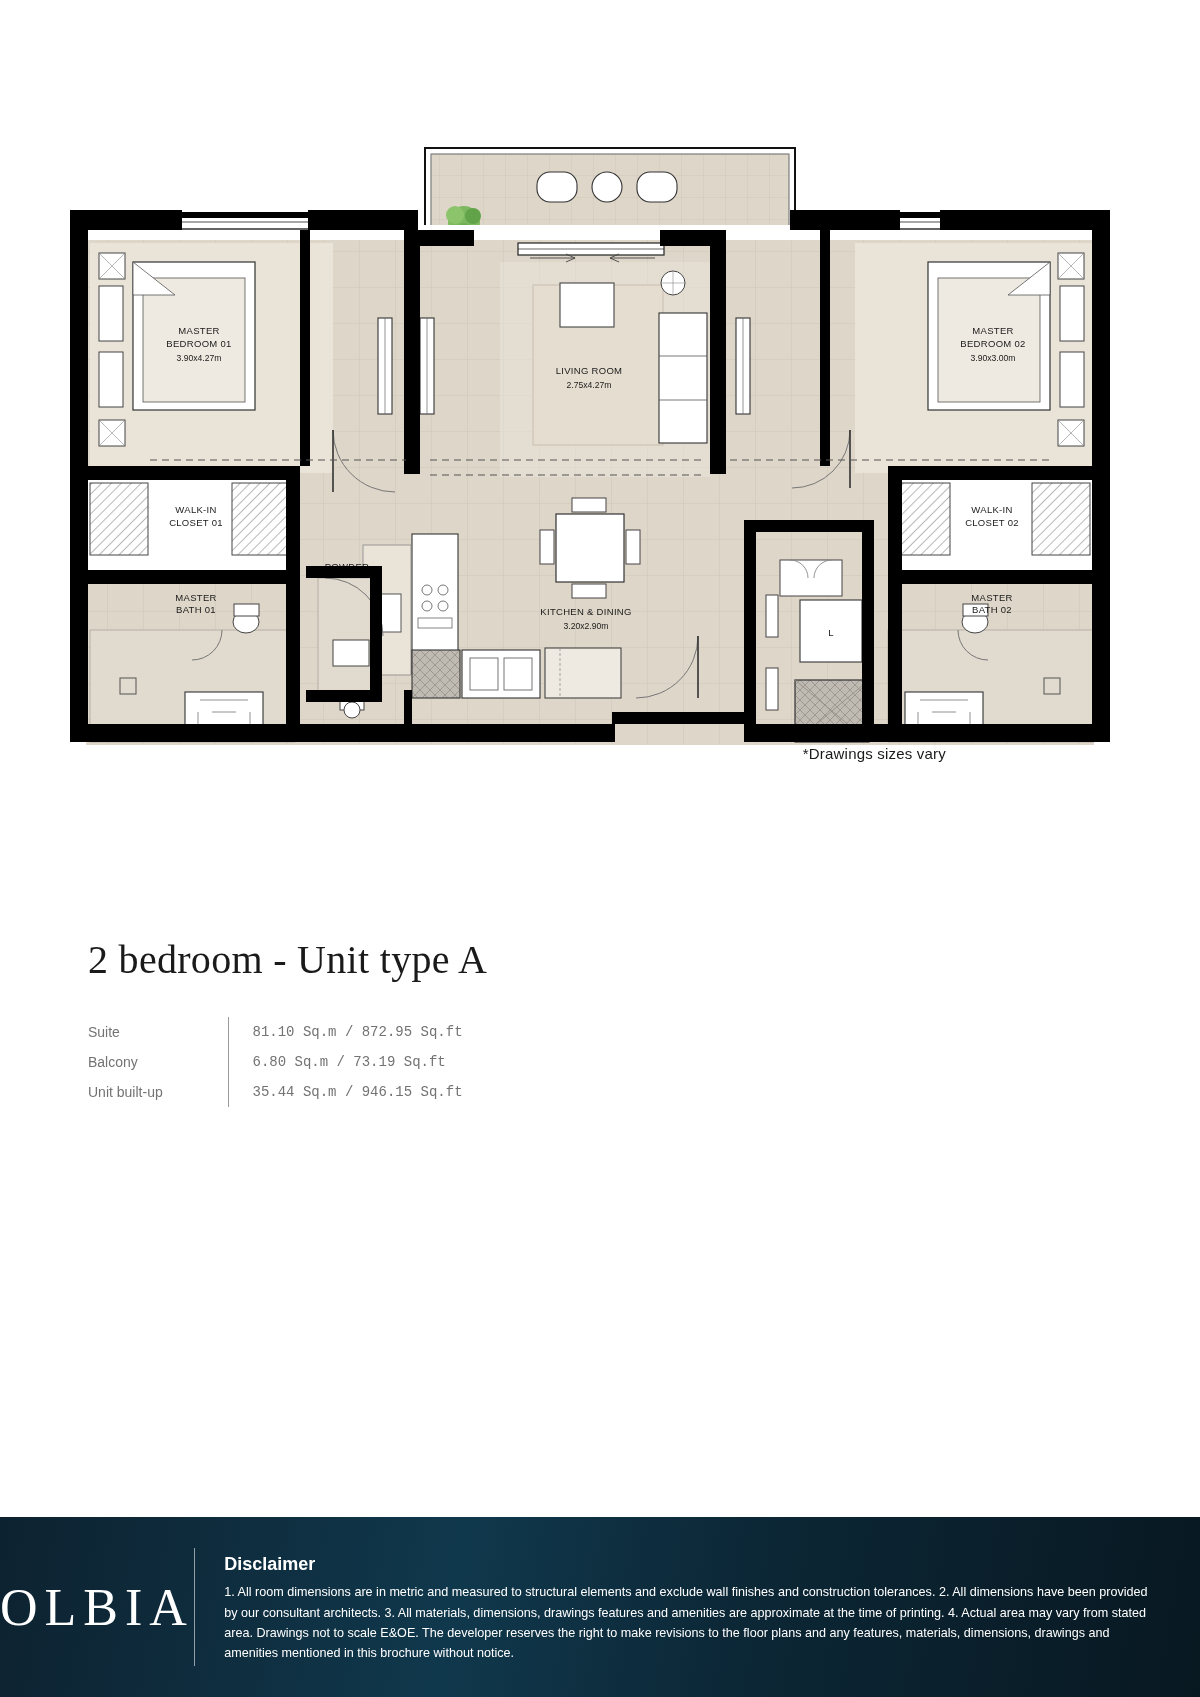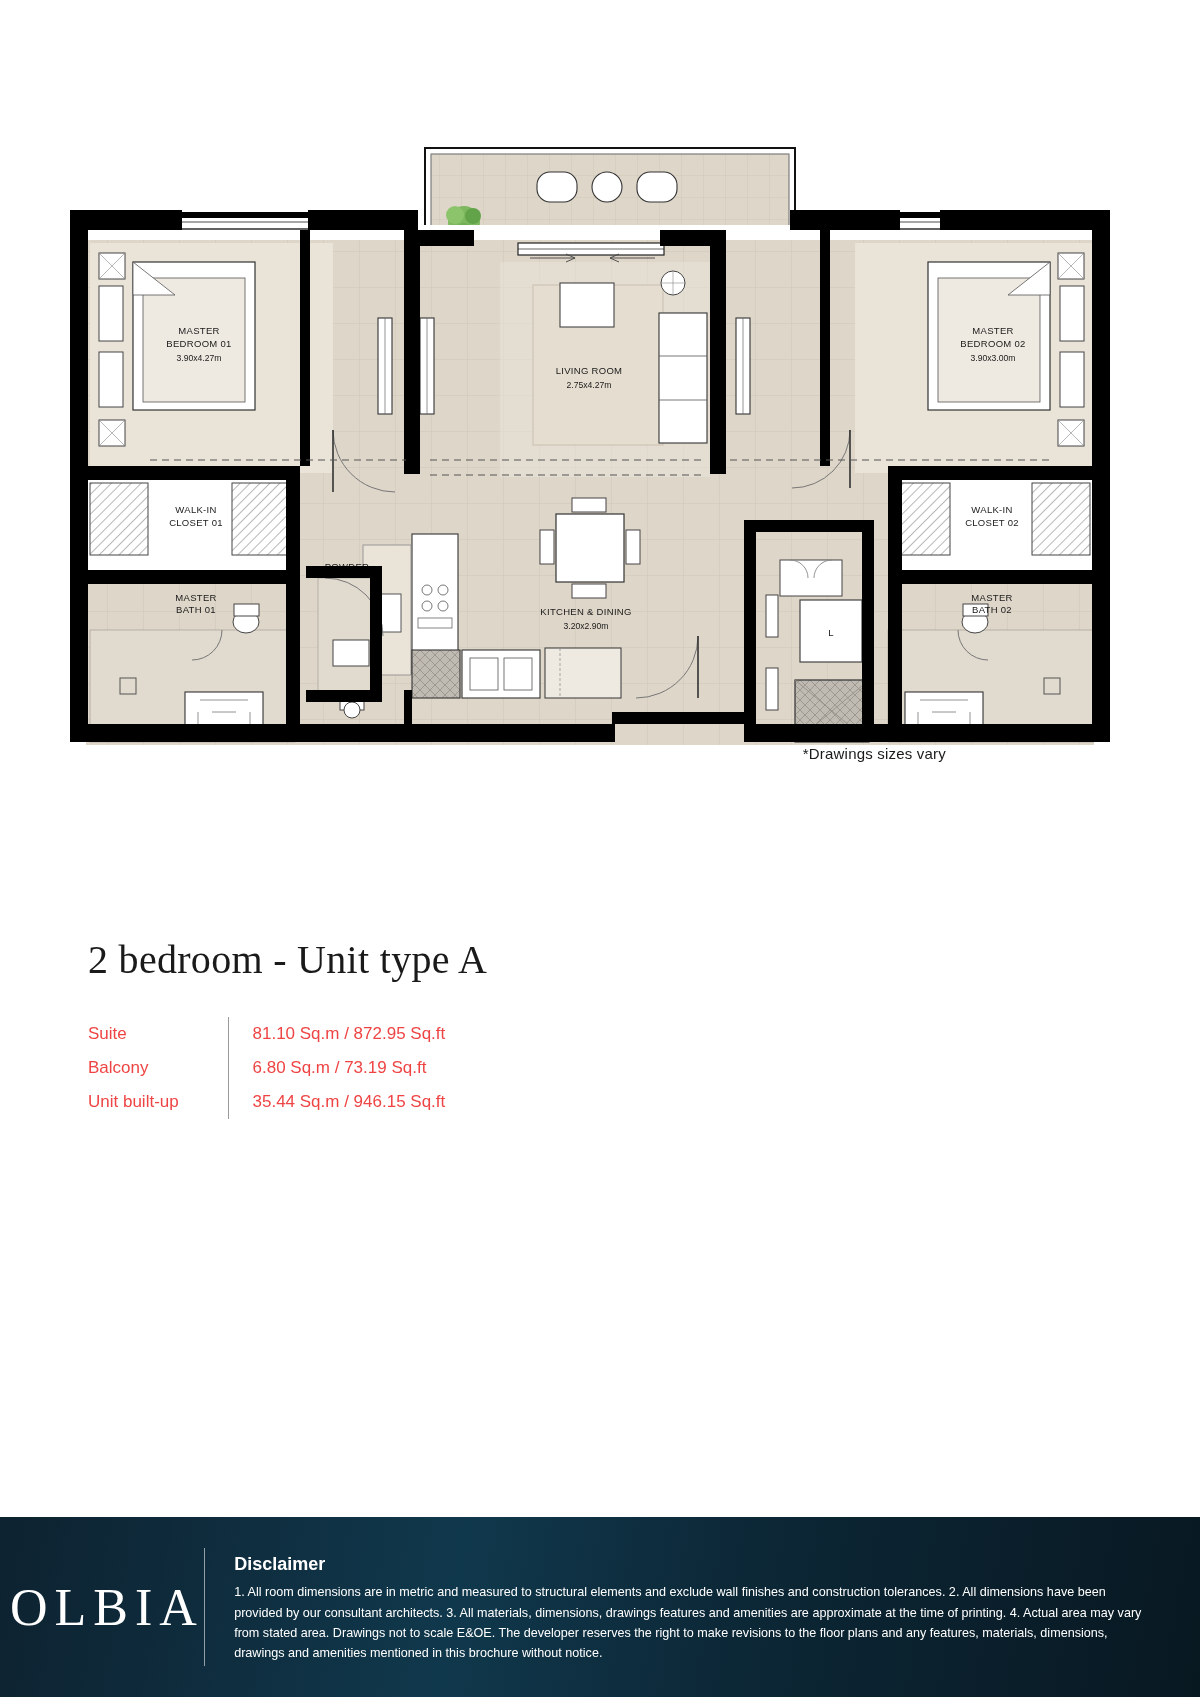--- a/index.html
+++ b/index.html
@@ -41,56 +41,56 @@
   #unit-title {
     font-family: "Liberation Serif", serif;
     font-size: 40px;
     font-weight: 400;
     color: #1a1a1a;
     margin: 16px 0 34px 0;
     letter-spacing: .3px;
   }
   table.areas {
     border-collapse: collapse;
-    font-size: 17px;
-    color: #ef4444;
+    font-size: 14px;
+    color: #737373;
   }
   table.areas td {
     padding: 7px 0;
     vertical-align: middle;
   }
   table.areas td.label {
     width: 140px;
     padding-right: 18px;
   }
   table.areas td.value {
     border-left: 1px solid #9a9a9a;
     padding-left: 24px;
     white-space: nowrap;
+    font-family: Liberation Mono, monospace;
   }
 
   
   #footer {
     position: absolute;
     left: 0;
     bottom: 0;
     width: 1200px;
     height: 180px;
     background: linear-gradient(100deg, #0d2230 0%, #10384c 38%, #0c2736 62%, #081821 100%);
     color: #ffffff;
     display: flex;
     align-items: center;
   }
   #footer-logo {
     width: 300px;
     text-align: center;
     font-family: "Liberation Serif", serif;
     font-size: 52px;
     letter-spacing: 7px;
-    padding-left: 10px;
     color: #ffffff;
   }
   #footer-divider {
     width: 1px;
     height: 118px;
     background: rgba(255,255,255,.55);
   }
   #disclaimer {
     padding: 0 50px 0 30px;
     font-size: 12.6px;

